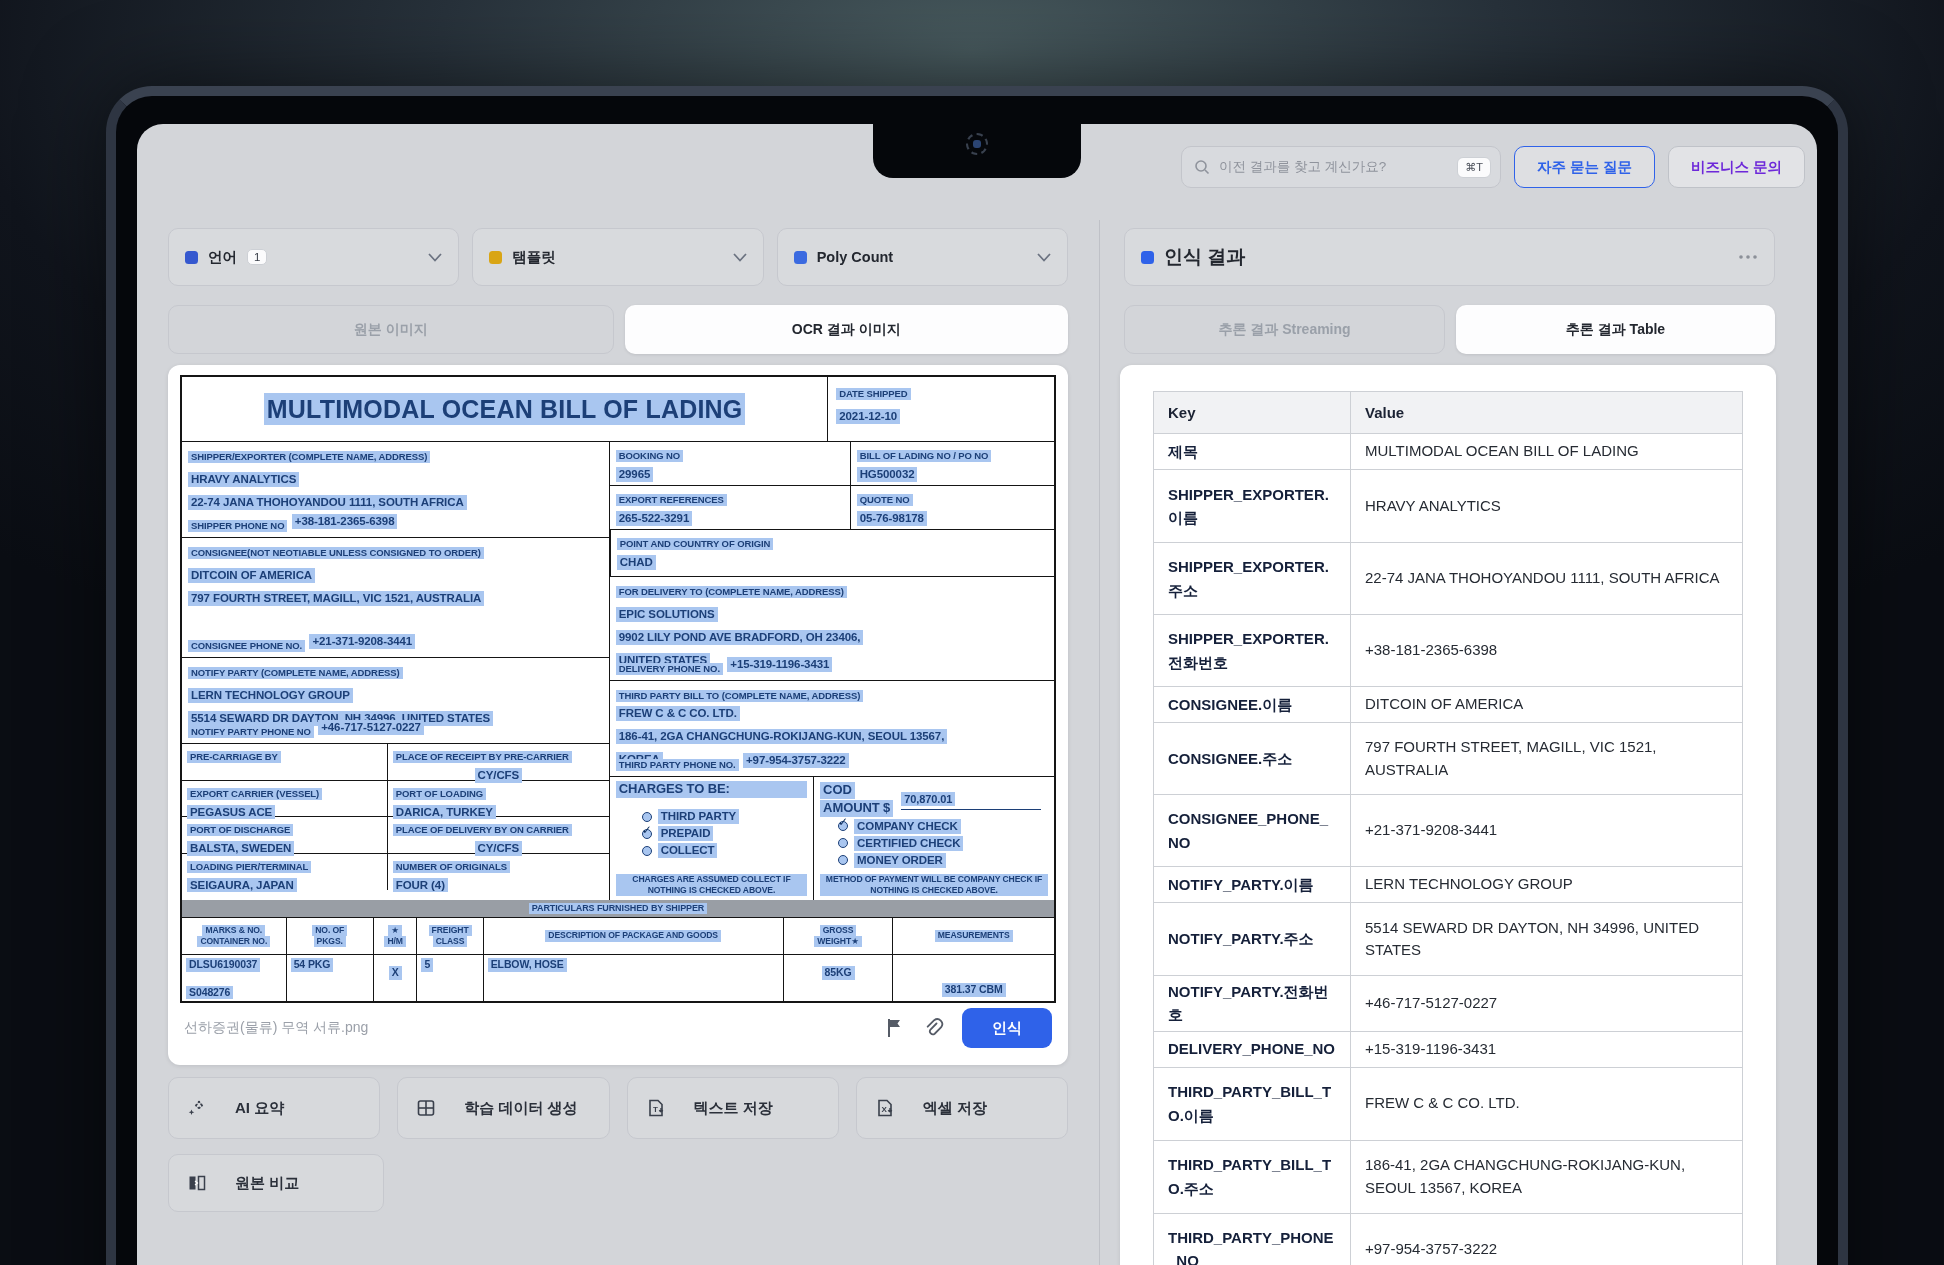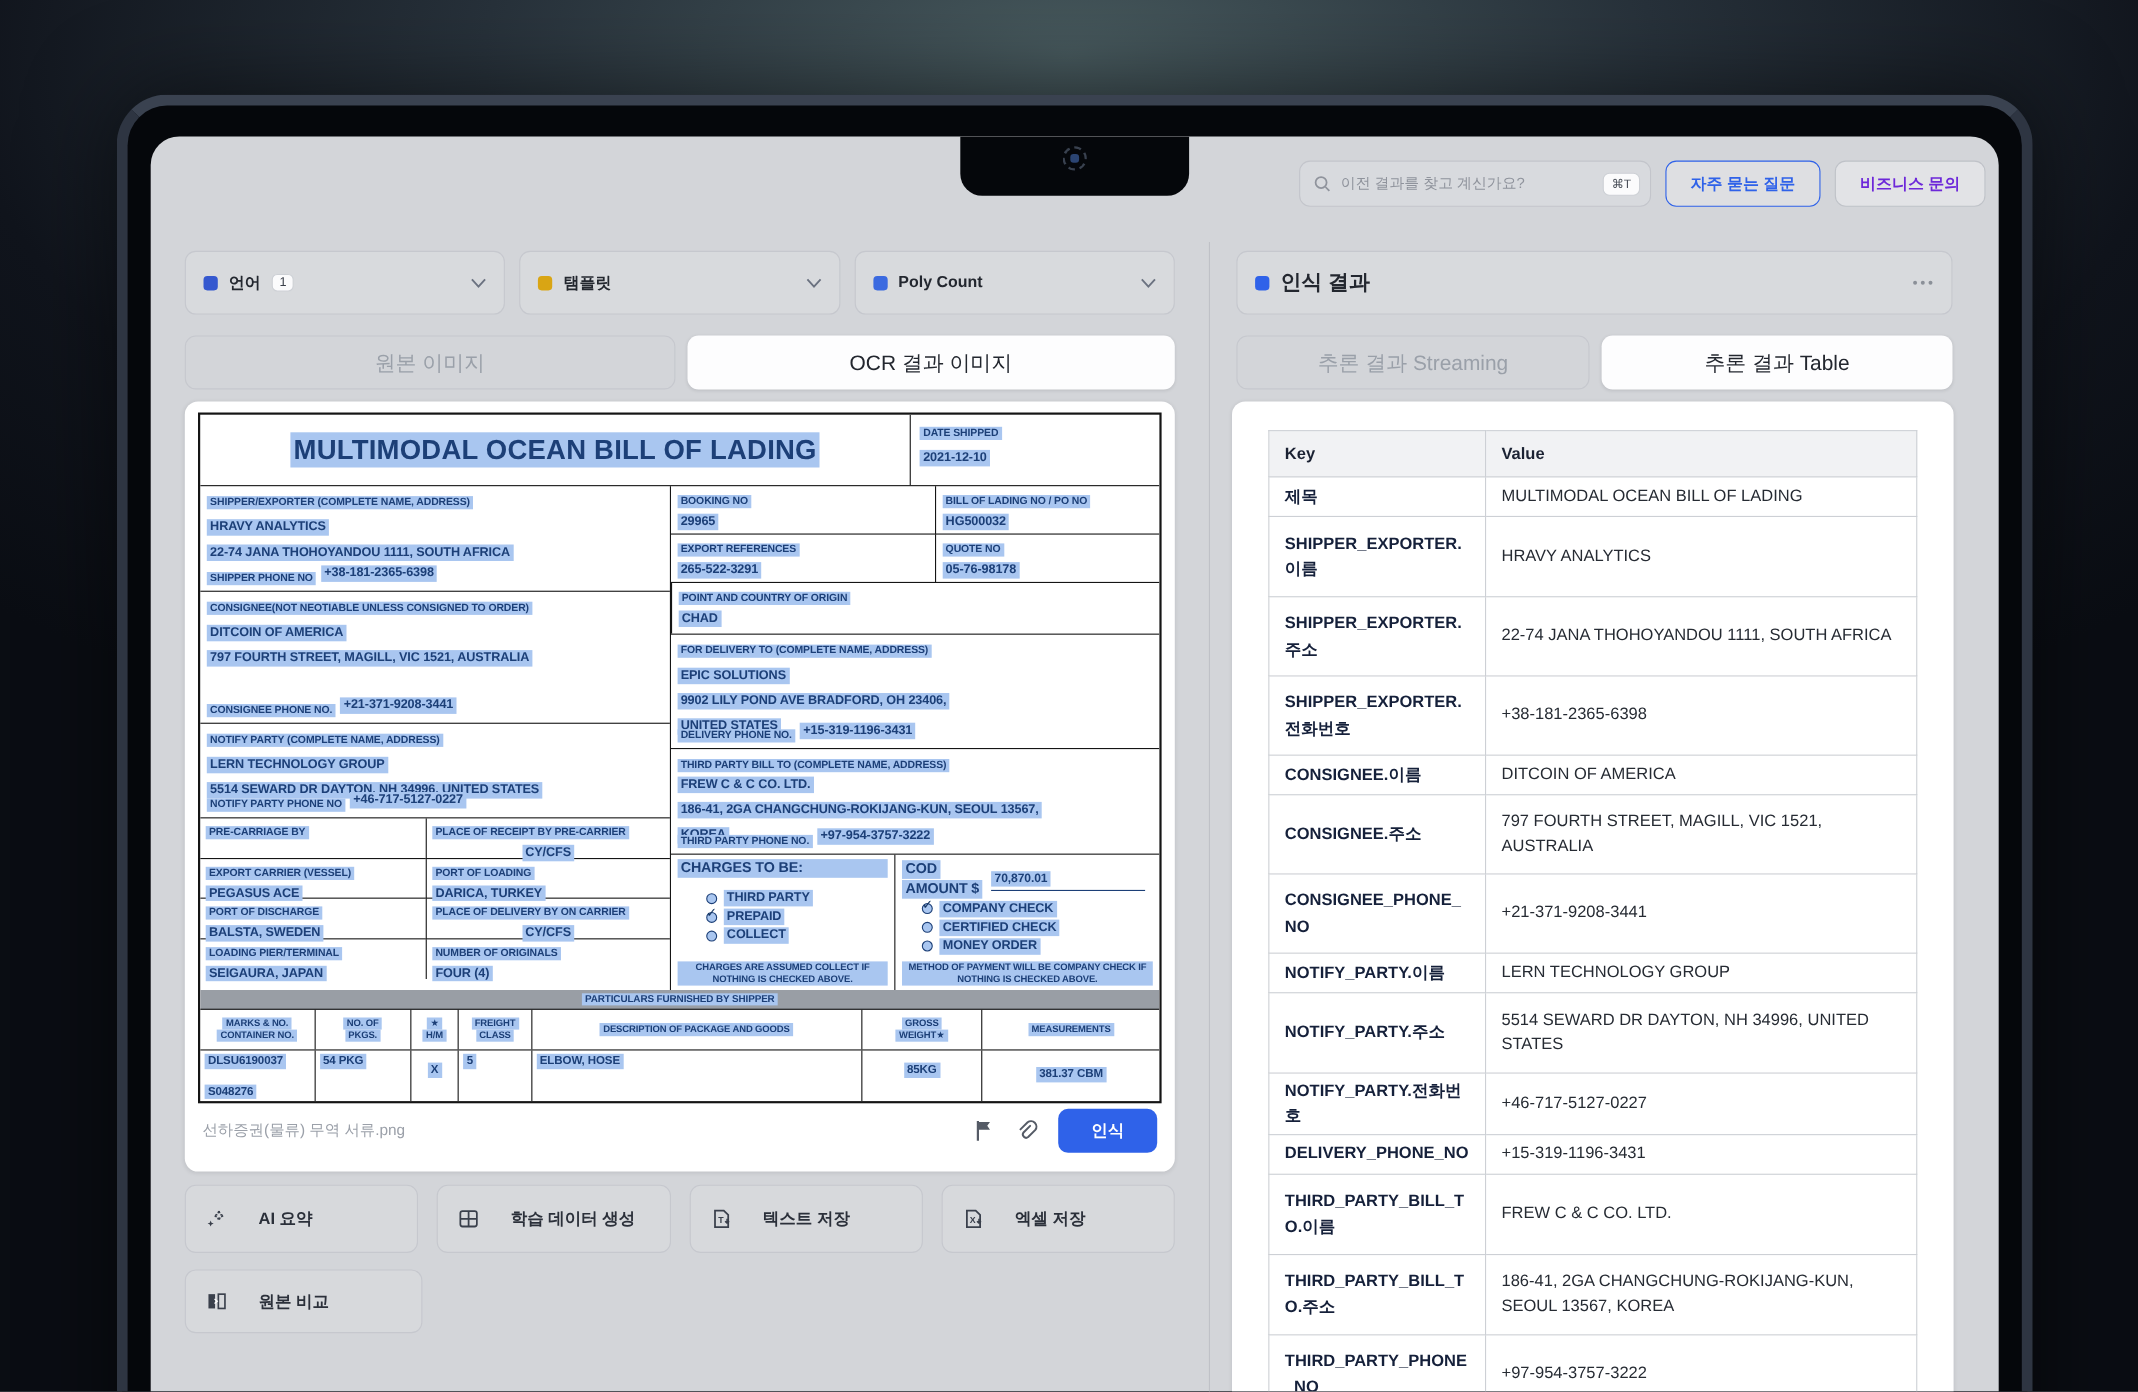--- a/index.html
+++ b/index.html
@@ -30,21 +30,21 @@
   .filters{position:absolute;top:104px;left:31px;width:900px;height:58px;display:flex;gap:13px;}
   .filter{flex:1;display:flex;align-items:center;gap:10px;box-sizing:border-box;border:1px solid #c6c8ce;border-radius:10px;
     padding:0 16px;color:#23272f;font-size:14.5px;font-weight:700;background:rgba(255,255,255,.12);}
   .sq{width:13px;height:13px;border-radius:3.5px;flex:0 0 auto;}
   .badge1{font-size:11.5px;color:#3b404a;background:#fbfbfc;border:1px solid #cdd0d5;border-radius:5px;padding:1px 6px;font-weight:400;}
   .filter .chev{margin-left:auto;}
   .tabs{position:absolute;display:flex;gap:11px;height:49px;}
   .tabs.left{top:181px;left:31px;width:900px;}
   .tabs.right{top:181px;left:987px;width:651px;}
   .tab{flex:1;display:flex;align-items:center;justify-content:center;box-sizing:border-box;border-radius:10px;
-    font-size:19px;font-weight:400;}
+    font-size:14px;font-weight:700;}
   .tab.inactive{border:1px solid #c6c8ce;color:#9aa0a9;}
   .tab.active{background:#fdfdfe;color:#23272f;box-shadow:0 1px 3px rgba(20,24,32,.10);}
   .vdivider{position:absolute;left:962px;top:96px;height:1100px;width:1px;background:#bfc1c7;}
   
   .doc-card{position:absolute;top:241px;left:31px;width:900px;height:700px;background:#fff;border-radius:12px;
     box-shadow:0 1px 4px rgba(20,24,32,.10);padding:10px 12px 0 12px;box-sizing:border-box;}
   .file-row{height:50px;display:flex;align-items:center;gap:18px;padding:0 4px;}
   .file-name{flex:1;font-size:14px;color:#9ba0a9;}
   .btn-recognize{width:90px;height:40px;border-radius:9px;background:#2f62e9;color:#fff;font-size:15px;font-weight:700;
     display:flex;align-items:center;justify-content:center;}
@@ -345,21 +345,21 @@
             <div class="gc w2"><span class="hl">54 PKG</span></div>
             <div class="gc w3 mid">
                 <span class="hl" style="margin-top:8px">X</span>
               </div>
             <div class="gc w4"><span class="hl">5</span></div>
             <div class="gc w5"><span class="hl">ELBOW, HOSE</span></div>
             <div class="gc w6 mid">
                 <span class="hl" style="margin-top:8px">85KG</span>
               </div>
             <div class="gc w7 mid">
-                <span class="hl" style="margin-top:12px">381.37 CBM</span>
+                <span class="hl" style="margin-top:25px">381.37 CBM</span>
               </div>
           </div>
         </div>
 
         <div class="file-row">
           <span class="file-name">선하증권(물류) 무역 서류.png</span>
           <span>
             <svg width="18" height="20" viewBox="0 0 18 20">
                 <path d="M3 1 v18" stroke="#555b66" stroke-width="2"></path>
                 <path d="M4 2 h10 l-2.5 3.5 L14 9 H4 z" fill="#555b66"></path>

